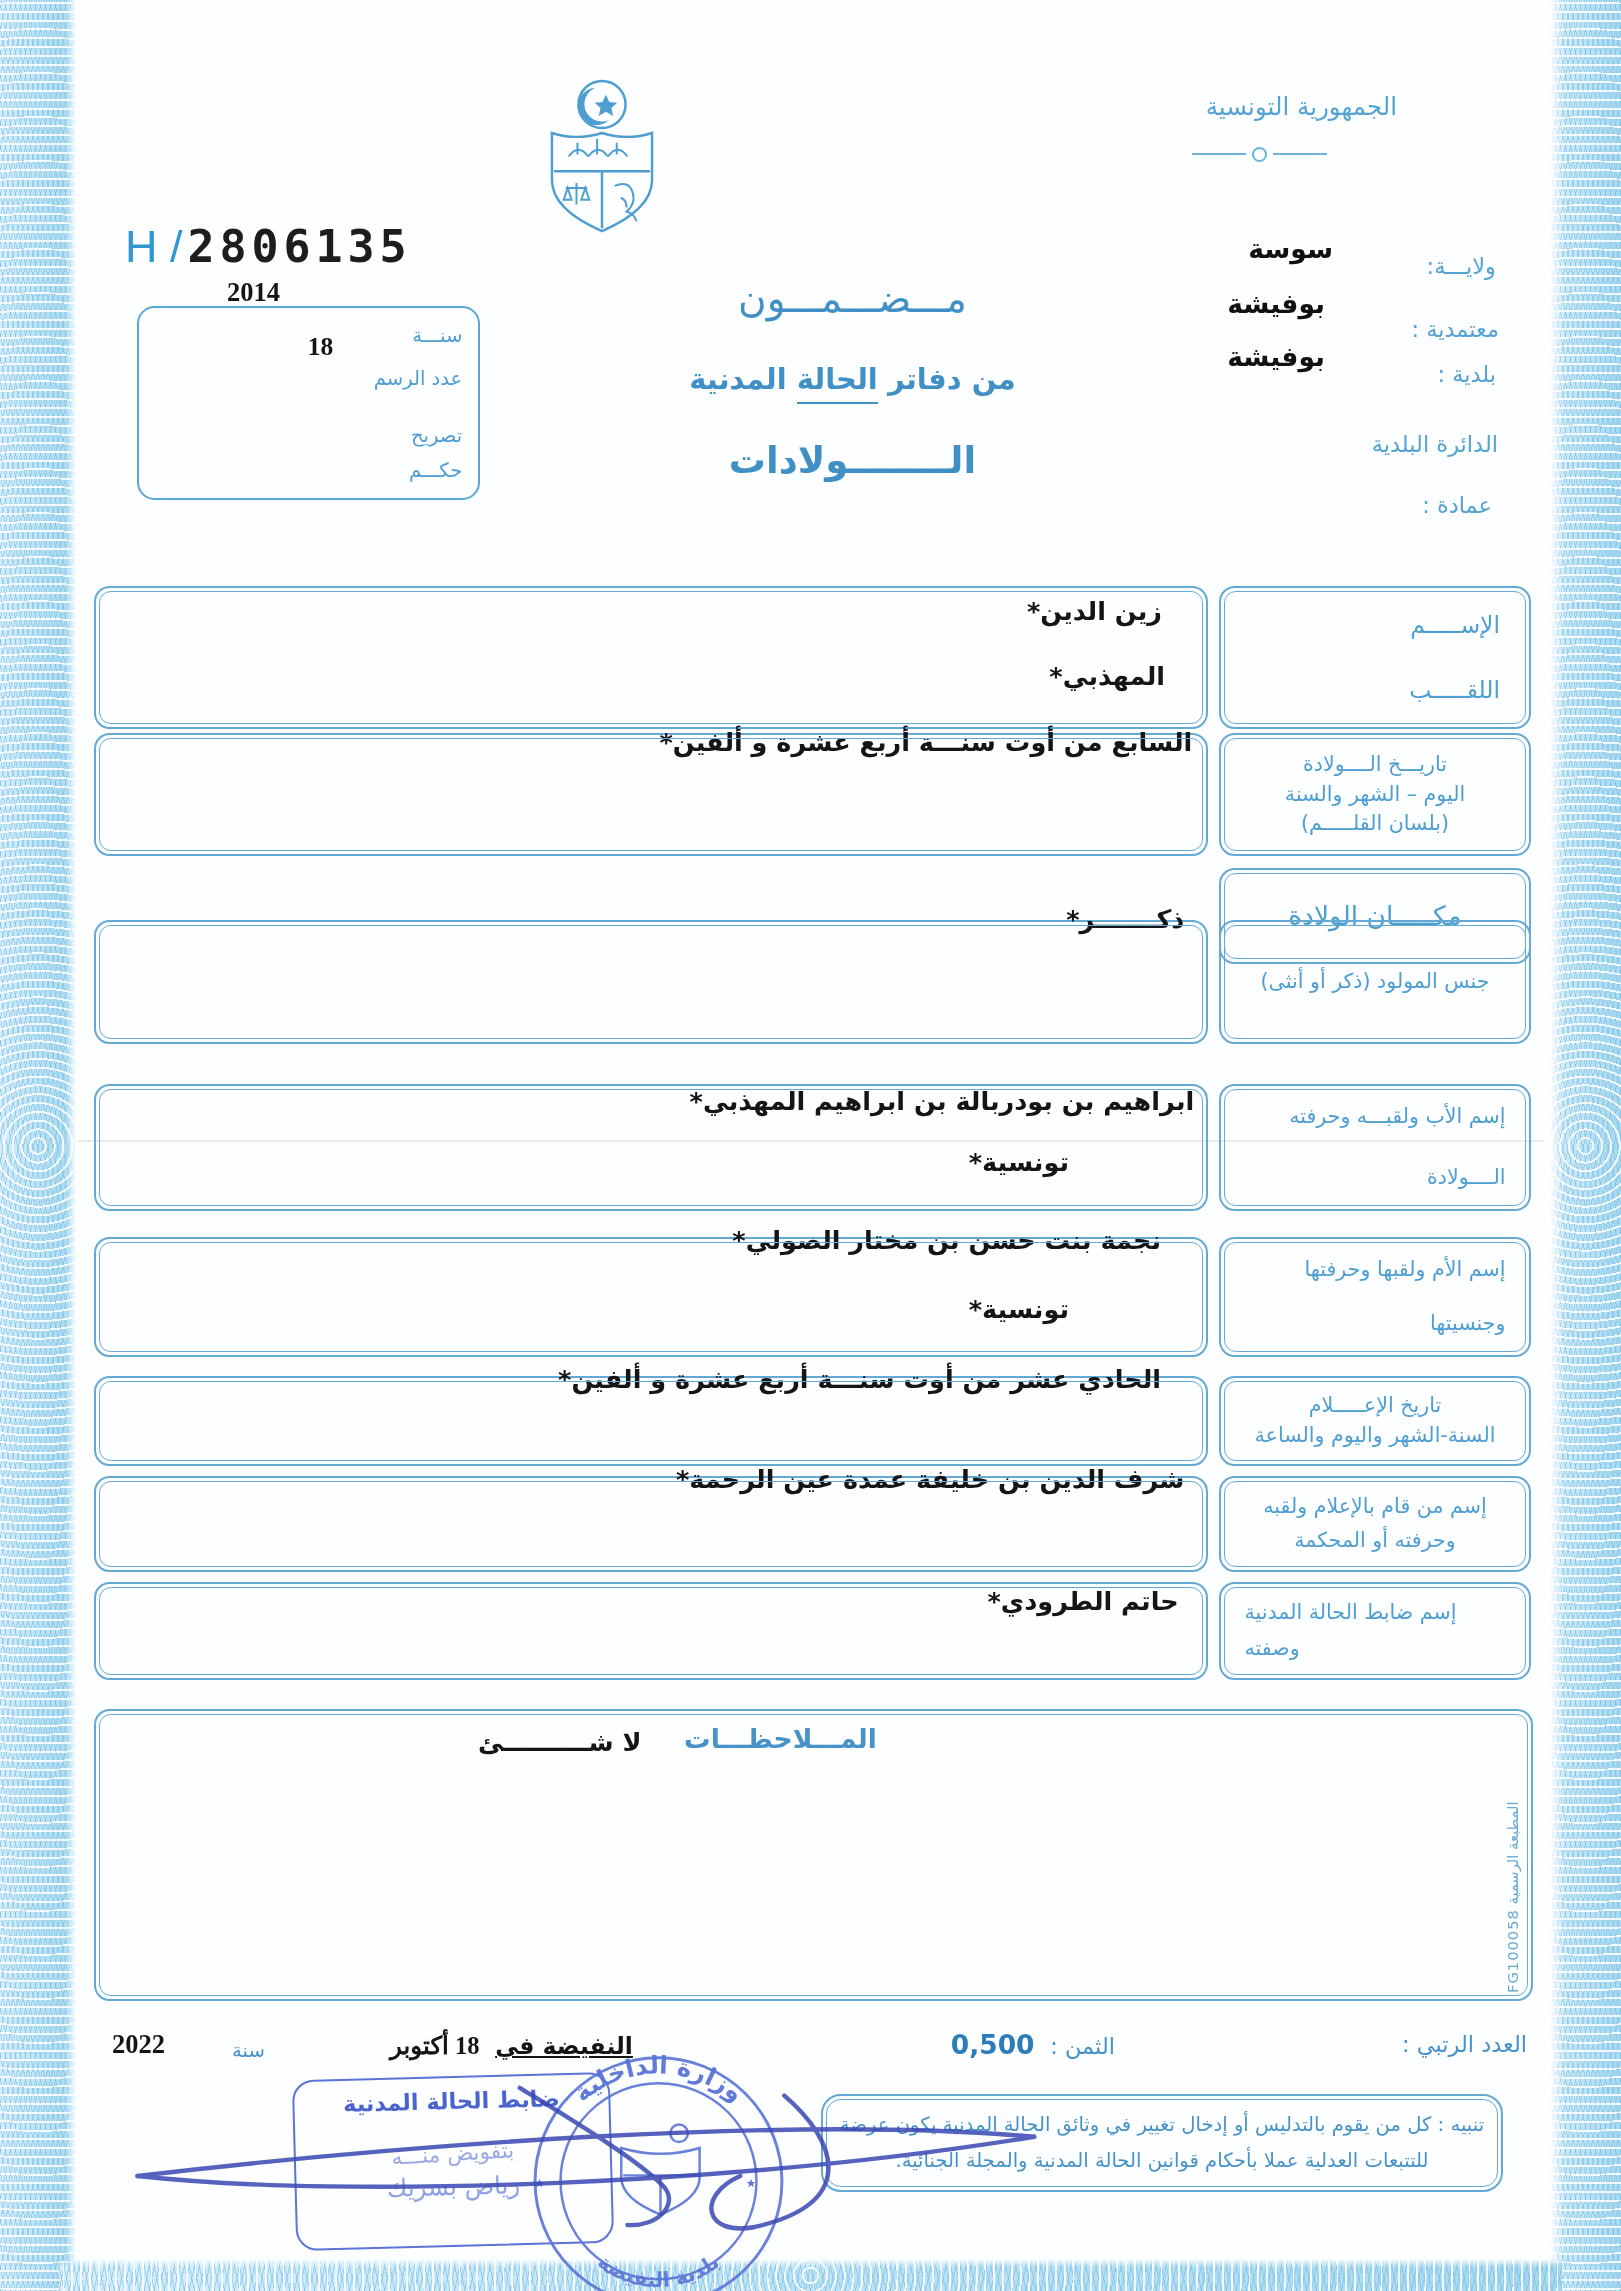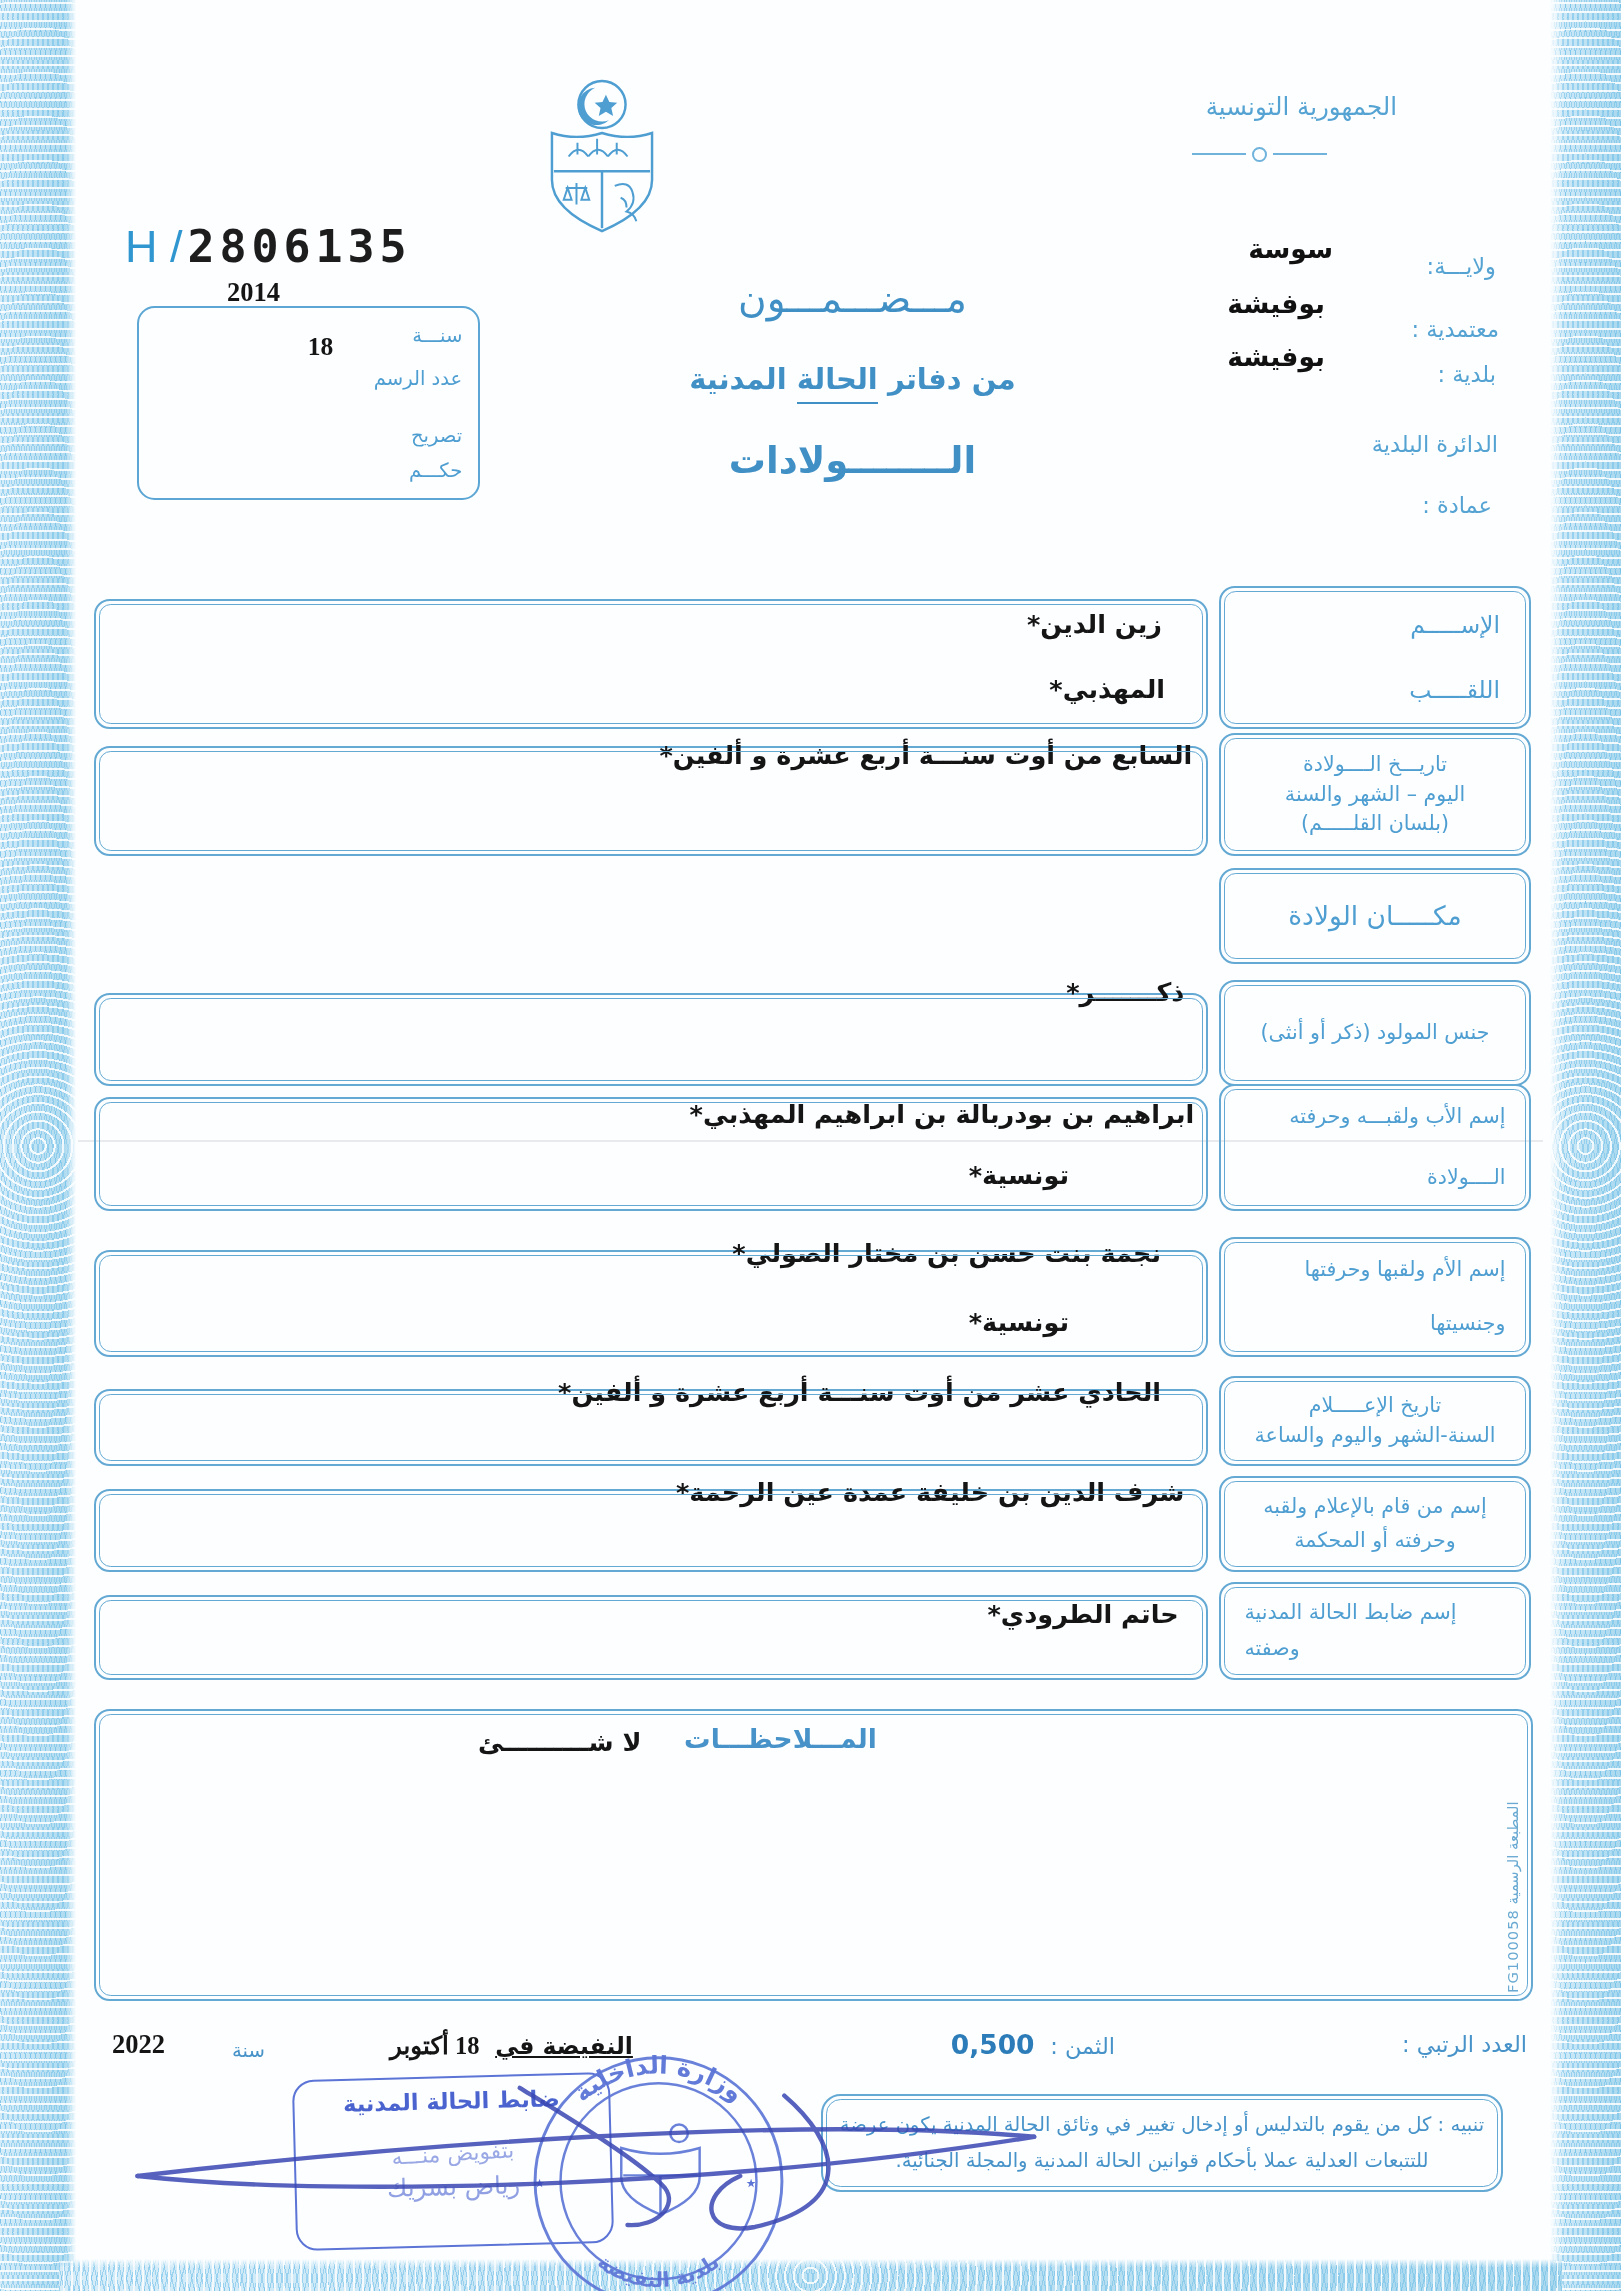--- a/index.html
+++ b/index.html
@@ -39,30 +39,30 @@
   .t2{font-size:29px;font-weight:bold;margin-top:41px;}
   .t2 .u{border-bottom:2.9px solid #4090c6;padding-bottom:5.9px;}
   .t3{font-size:37px;font-weight:bold;margin-top:43px;}
   
   .rf{position:absolute;font-size:22.5px;color:#54a3d3;white-space:nowrap;}
   .rv-black{position:absolute;font-size:26.5px;font-weight:bold;white-space:nowrap;color:#111;}
   
   .box{position:absolute;border:2px solid #64a9d4;border-radius:15.7px;}
   .box::after{content:"";position:absolute;inset:2.9px;border:1.5px solid #64a9d4;border-radius:11.8px;pointer-events:none;}
   .row{position:absolute;left:0;right:0;}
-  .vbox{left:94px;width:1110px;top:0;bottom:0;margin-top:13px;}
+  .vbox{left:94px;width:1110px;top:0;bottom:0;}
   .lbox{right:90px;width:312px;top:0;bottom:0;display:flex;flex-direction:column;text-align:center;
         color:#4e9ed2;font-size:20.6px;line-height:1.45;align-items:center;justify-content:center;padding:9.8px 19.6px;box-sizing:border-box;}
   .lbox span{display:block;white-space:nowrap;}
   .val{position:absolute;left:0;right:0;text-align:right;font-weight:bold;font-size:25.5px;white-space:nowrap;box-sizing:border-box;padding-left:46px;}
   .r1{top:586px;height:143px;}  .r1 .lbox{justify-content:space-between;align-items:flex-start;padding:19.6px 29px;font-size:23.5px;}
   .r1 .v1{top:7.8px;padding-left:0;padding-right:44px;} .r1 .v2{top:73px;padding-right:41px;}
   .r2{top:733px;height:123px;}  .r2 .v1{top:-7.8px;padding-right:13.7px;}
   .r3{top:868px;height:96px;}   .r3 .lbox{font-size:26.5px;} .r3 .v1{top:7.8px;padding-right:76px;}
-  .r4{top:980px;height:106px;}  .r4 .v1{top:-17.6px;padding-right:21.6px;}
+  .r4{top:920px;height:124px;}  .r4 .v1{top:-17.6px;padding-right:21.6px;}
   .r5{top:1084px;height:127px;} .r5 .lbox{justify-content:space-between;align-items:flex-start;padding:15.7px 23.5px;gap:20px;}
   .r5 .v1{top:0px;padding-right:11.8px;} .r5 .v2{top:61px;padding-right:137px;}
   .r6{top:1237px;height:120px;} .r6 .lbox{justify-content:space-between;align-items:flex-start;padding:15.7px 23.5px;}
   .r6 .v1{top:-13.7px;padding-right:45px;} .r6 .v2{top:55px;padding-right:137px;}
   .r7{top:1376px;height:90px;}  .r7 .v1{top:-13.7px;padding-right:45px;}
   .r8{top:1476px;height:96px;}  .r8 .lbox{gap:3.9px;} .r8 .v1{top:-13.7px;padding-right:21.6px;}
   .r9{top:1582px;height:98px;} .r9 .lbox{justify-content:space-between;align-items:flex-end;padding:13.7px 23.5px;}
   .r9 .v1{top:2px;padding-right:27.4px;}
   
   .remarks{position:absolute;left:94px;width:1435px;top:1709px;height:288px;}

